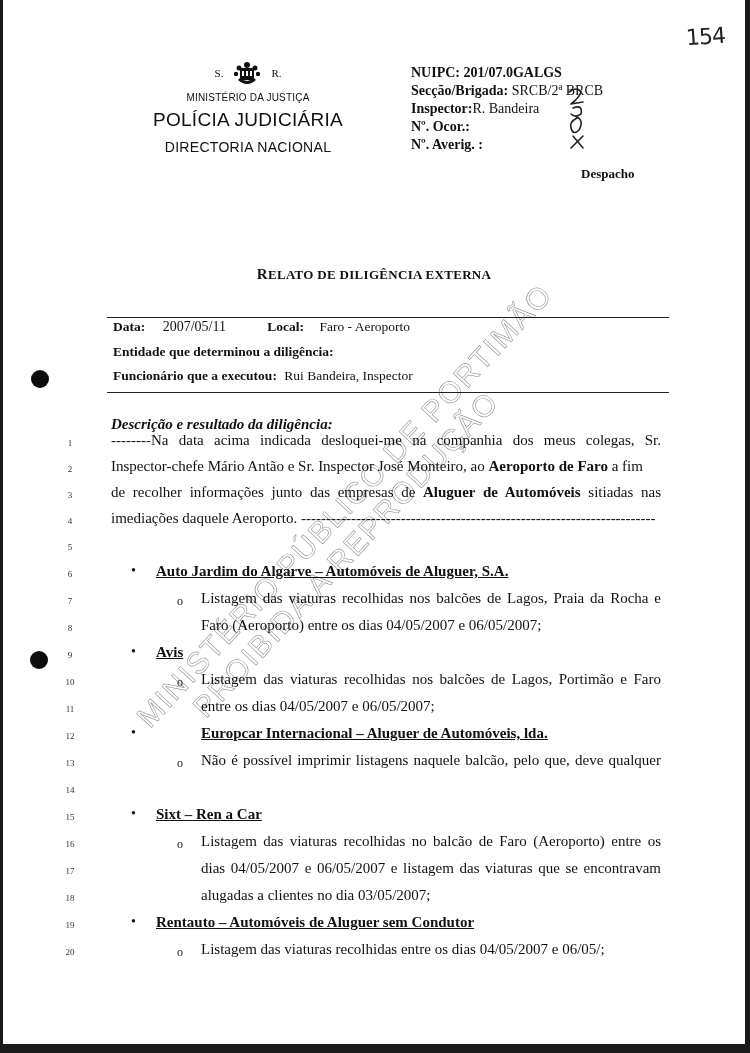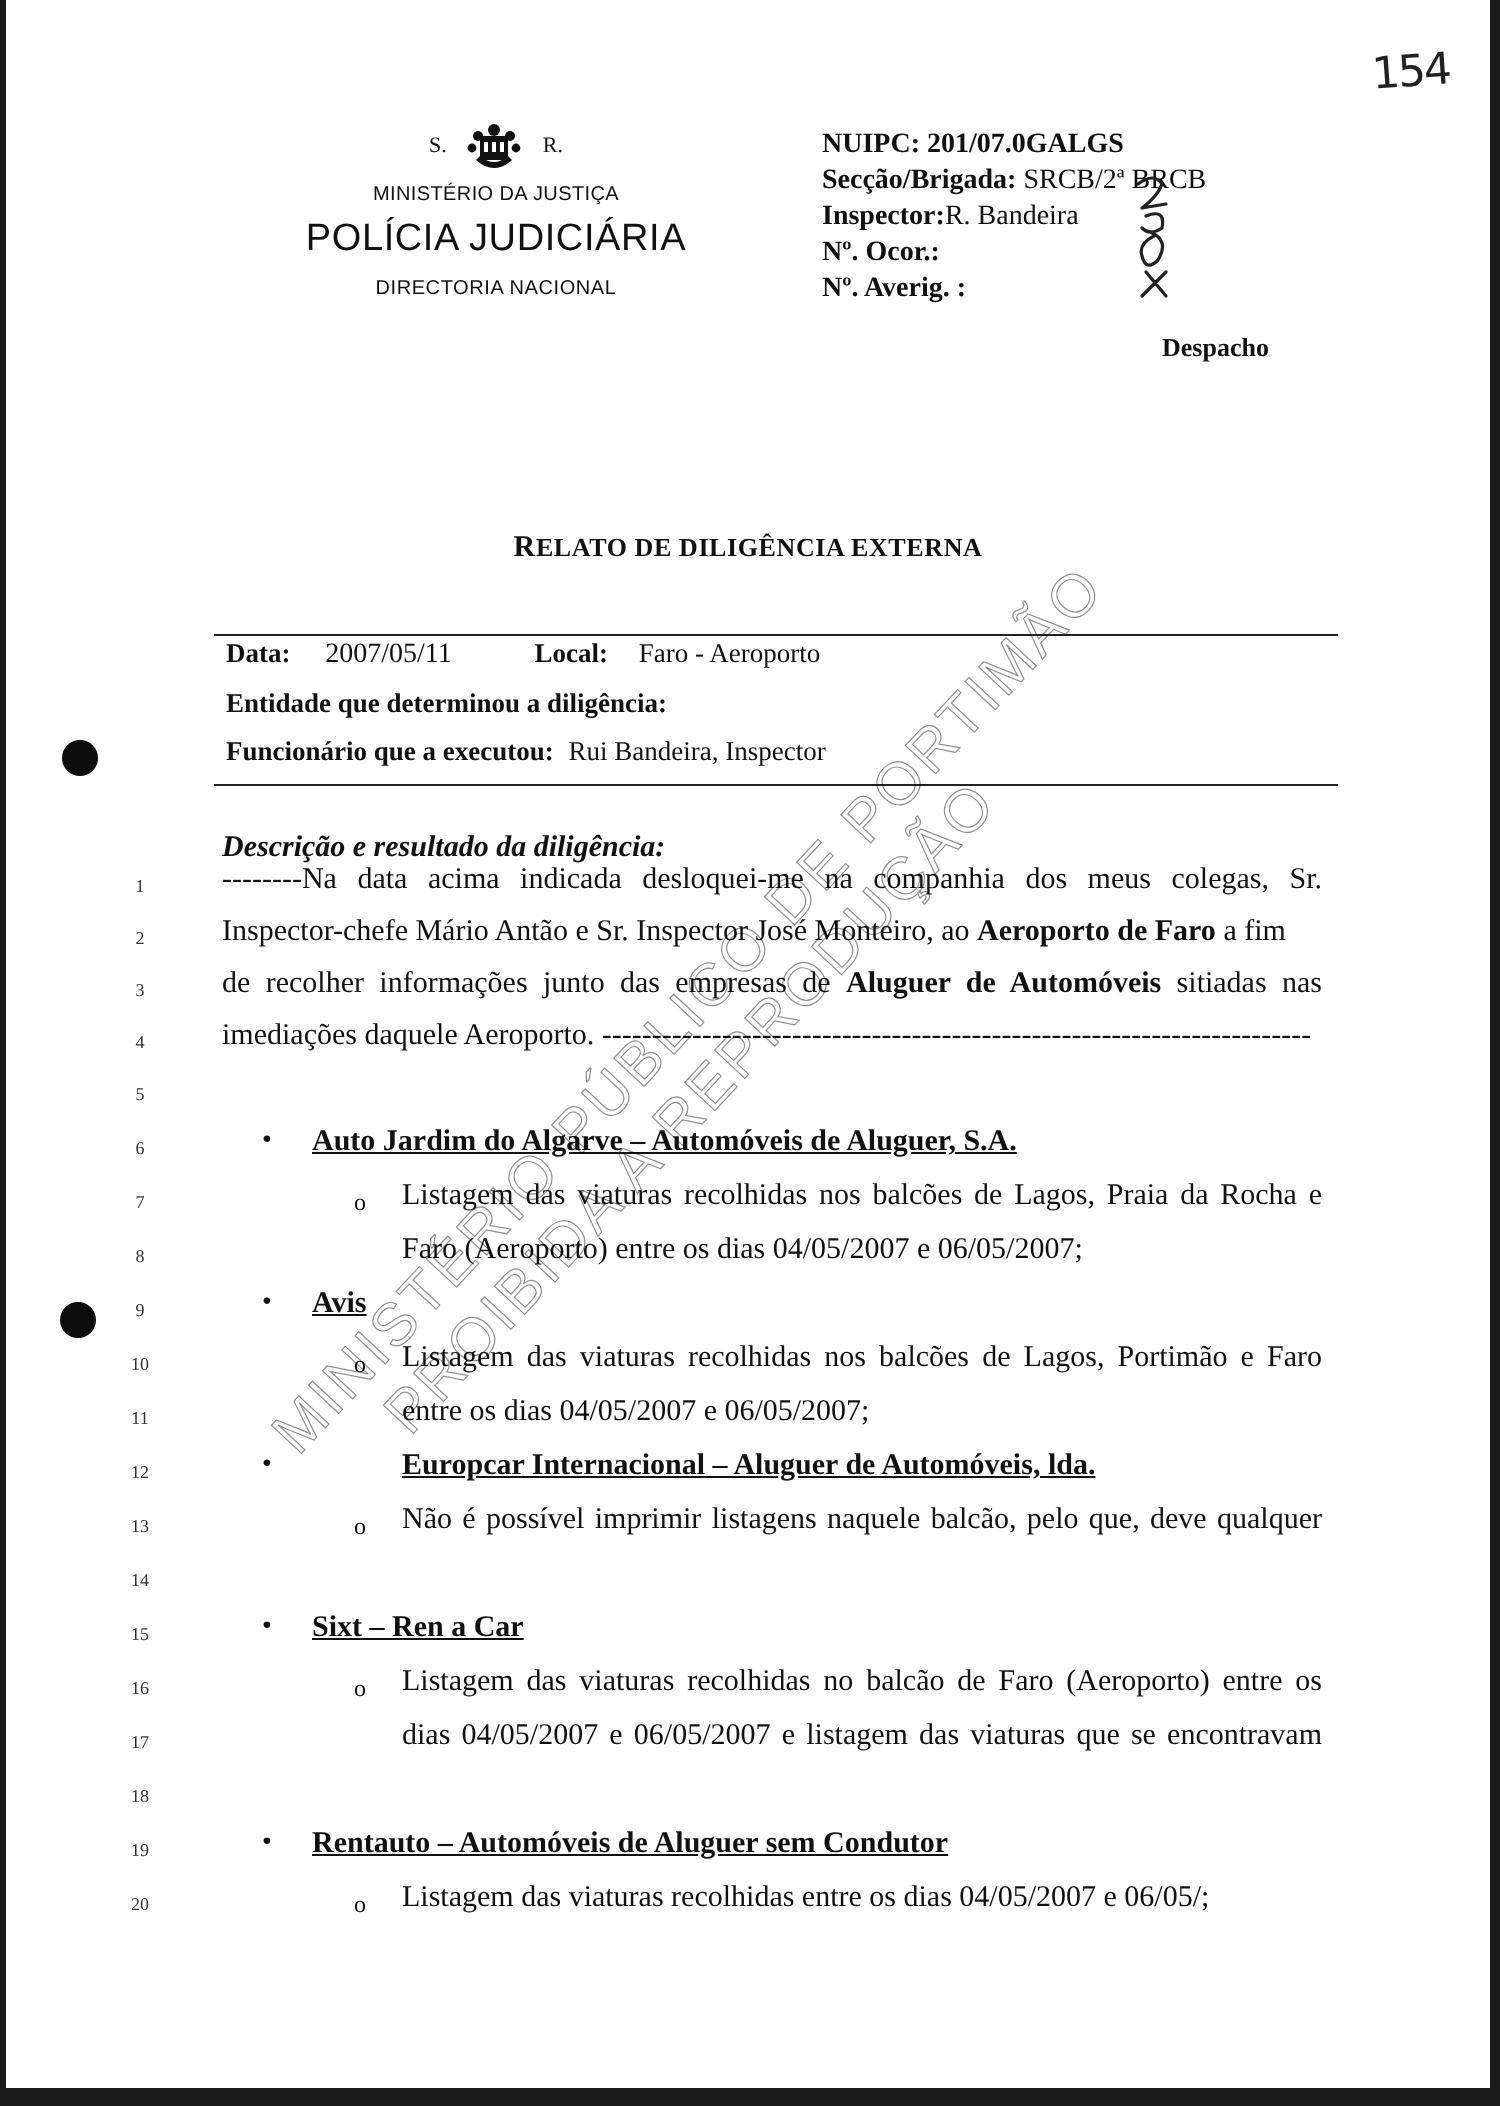--- a/index.html
+++ b/index.html
@@ -17,21 +17,21 @@
       position: absolute; left: 683px; top: 24px;
       font-family: "DejaVu Sans", sans-serif; font-size: 22px; color: #222;
       transform: rotate(-4deg); letter-spacing: -1px;
     }
     
     .letterhead { position: absolute; left: 140px; top: 58px; width: 210px; text-align: center; }
     .sr-row { display: flex; justify-content: center; align-items: center; gap: 10px; font-size: 11px; height: 30px; }
     .emblem { width: 28px; height: 26px; }
     .ministry { font-family: "Liberation Sans", sans-serif; font-size: 10px; margin-top: 4px; letter-spacing: 0.2px; }
     .police { font-family: "Liberation Sans", sans-serif; font-size: 19px; margin-top: 6px; letter-spacing: 0.3px; }
-    .directorate { font-family: "Liberation Sans", sans-serif; font-size: 10px; margin-top: 8px; letter-spacing: 0.3px; }
+    .directorate { font-family: "Liberation Sans", sans-serif; font-size: 14px; margin-top: 8px; letter-spacing: 0.3px; }
 
     
     .caseblock { position: absolute; left: 408px; top: 64px; font-size: 14px; line-height: 18px; }
     .caseblock b { font-weight: bold; }
     .despacho { position: absolute; left: 578px; top: 166px; font-size: 13px; font-weight: bold; }
     .signature { position: absolute; left: 560px; top: 86px; width: 30px; height: 68px; }
 
     .title {
       position: absolute; left: 0; width: 742px; top: 266px; text-align: center;
       font-size: 13px; font-weight: bold; letter-spacing: 0.3px;
@@ -190,20 +190,21 @@
   <div class="bullet" style="top:725px;">•</div>
   <div class="company" style="top:725px;margin-left:45px;">Europcar Internacional – Aluguer de Automóveis, lda.</div>
   <div class="sub-bullet" style="top:756px;">o</div>
   <div class="sub justify" style="top:752px;">Não é possível imprimir listagens naquele balcão, pelo que, deve qualquer</div>
 
   <div class="bullet" style="top:806px;">•</div>
   <div class="company" style="top:806px;">Sixt – Ren a Car</div>
   <div class="sub-bullet" style="top:837px;">o</div>
   <div class="sub justify" style="top:833px;">Listagem das viaturas recolhidas no balcão de Faro (Aeroporto) entre os</div>
   <div class="sub justify" style="top:860px;">dias 04/05/2007 e 06/05/2007 e listagem das viaturas que se encontravam</div>
+  <div class="sub" style="top:887px;">alugadas a clientes no dia 03/05/2007;</div>
 
   <div class="bullet" style="top:914px;">•</div>
   <div class="company" style="top:914px;">Rentauto – Automóveis de Aluguer sem Condutor</div>
   <div class="sub-bullet" style="top:945px;">o</div>
   <div class="sub" style="top:941px;">Listagem das viaturas recolhidas entre os dias 04/05/2007 e 06/05/;</div>
 
   <div class="hole" style="left:28px; top:370px;"></div>
   <div class="hole" style="left:27px; top:651px;"></div>
 
   <div class="watermark" style="left:152px; top:700px; transform: rotate(-47deg);">MINISTÉRIO PÚBLICO DE PORTIMÃO</div>

